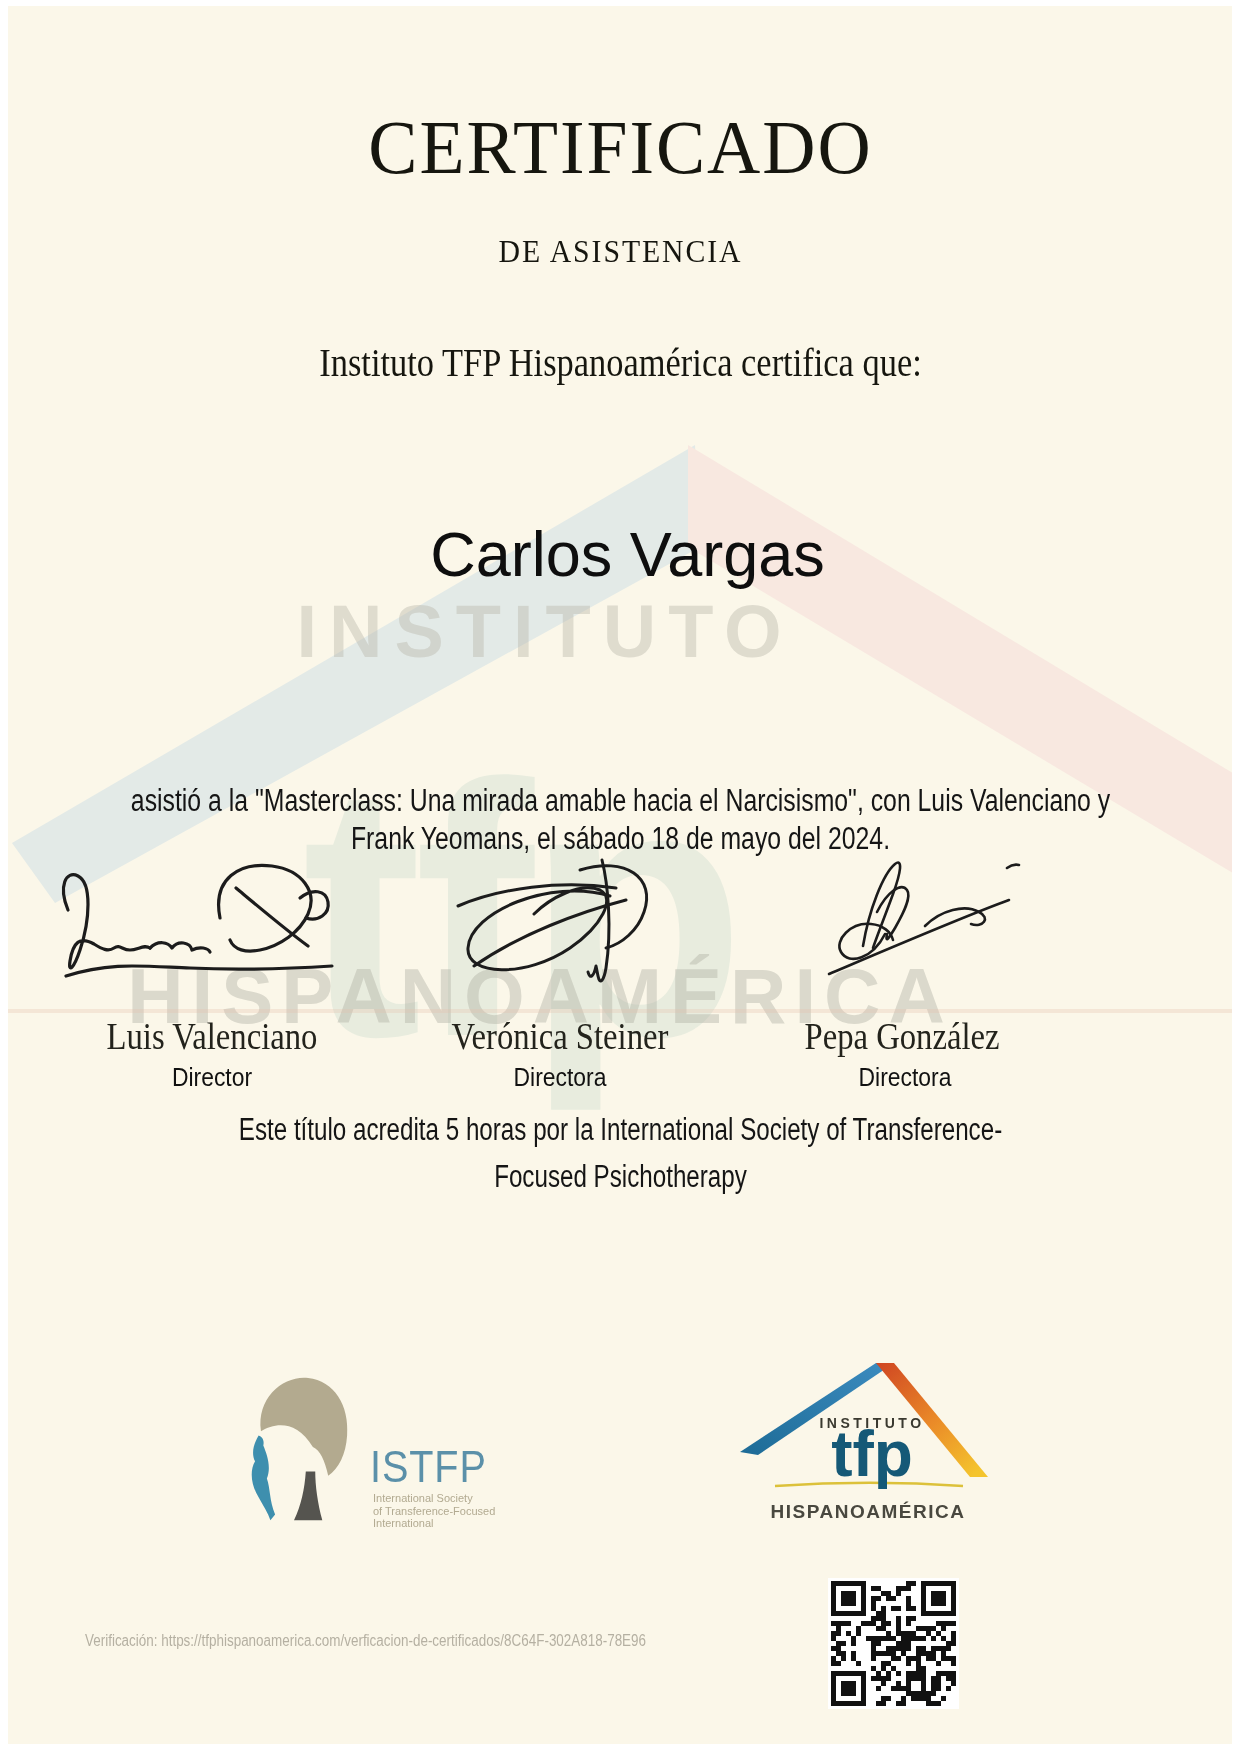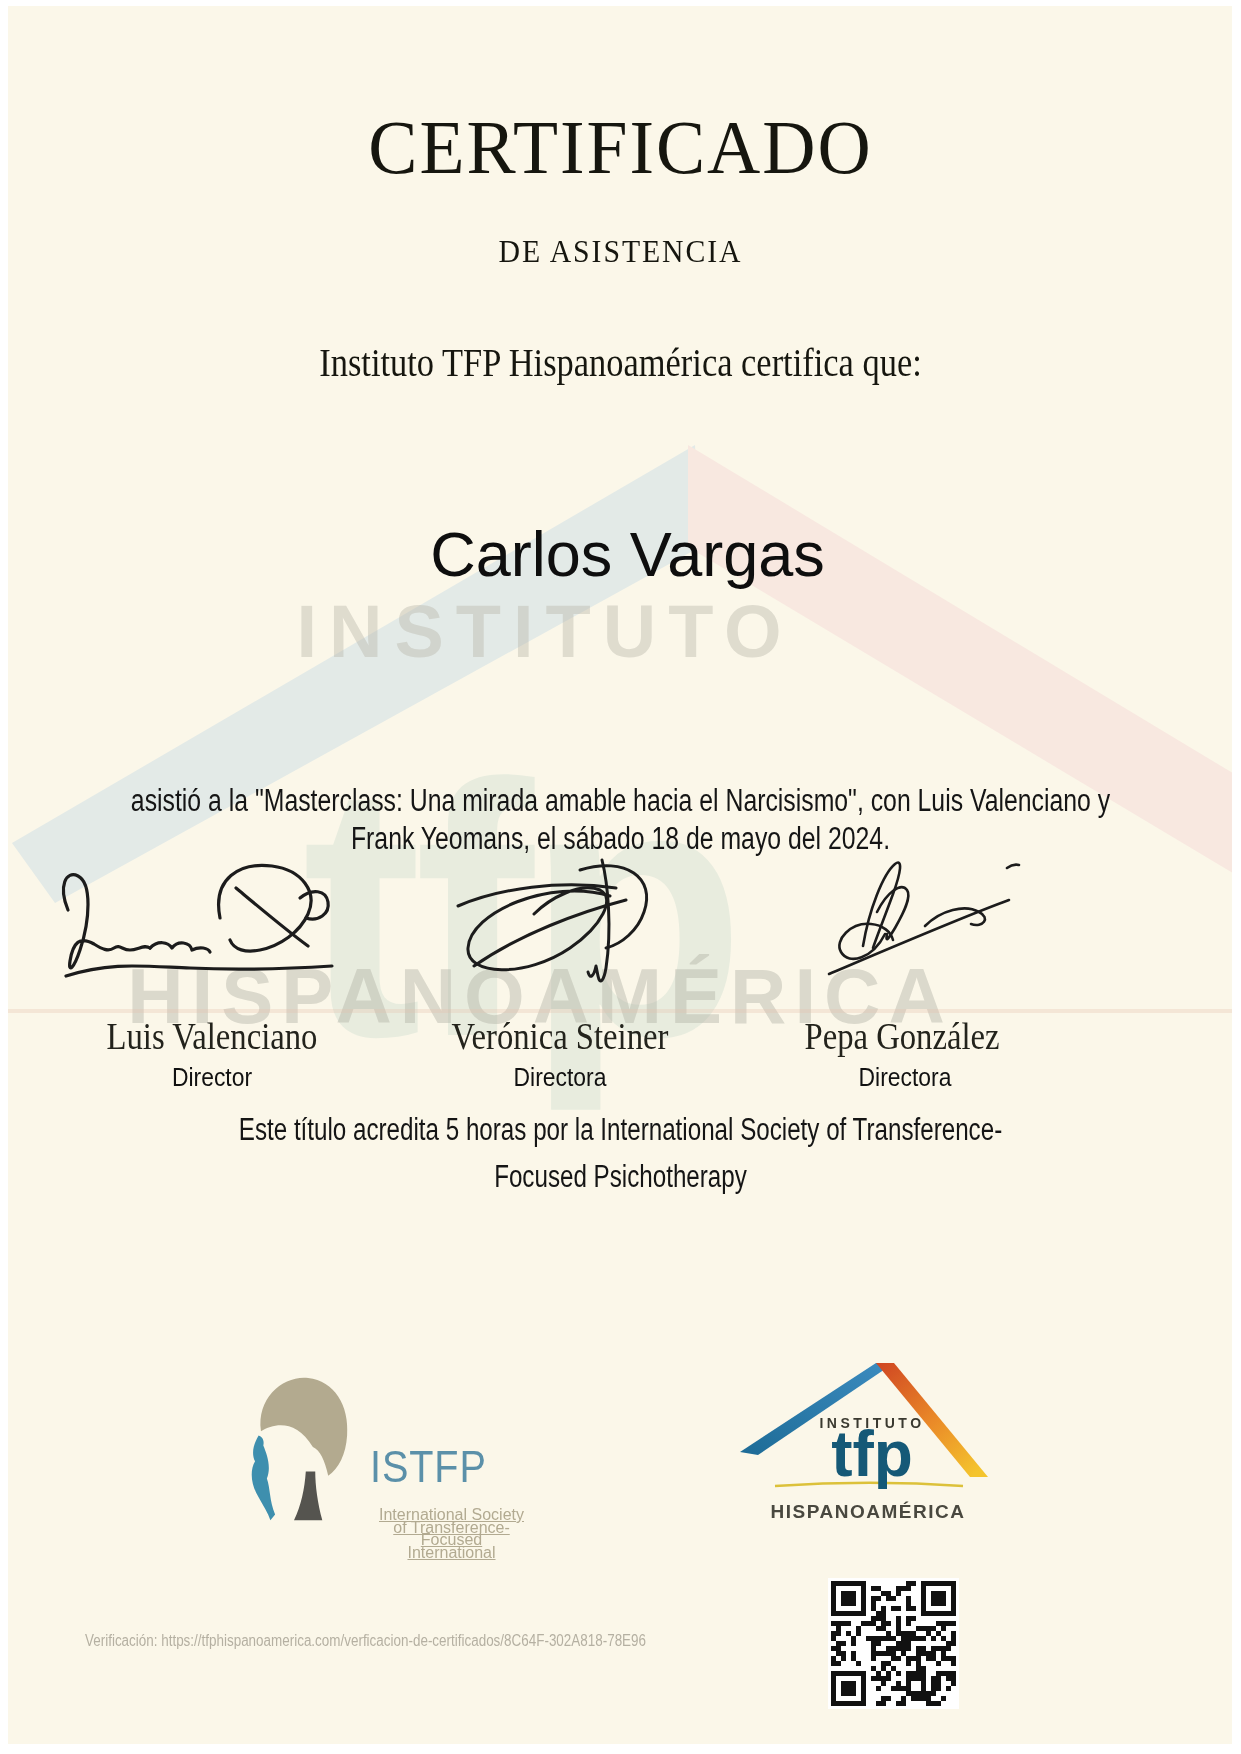--- a/index.html
+++ b/index.html
@@ -10,23 +10,23 @@
   .title{top:104px;font-family:"Liberation Serif",serif;font-weight:400;font-size:76px;letter-spacing:2px;color:#16160f;transform:scaleX(0.97);}
   .subtitle{top:234px;font-family:"Liberation Serif",serif;font-size:31px;letter-spacing:2px;color:#16160f;transform:scaleX(0.96);}
   .issuer{top:338px;font-family:"Liberation Serif",serif;font-size:41px;color:#16160f;transform:scaleX(0.84);white-space:nowrap;}
   .recipient{top:518px;font-size:63px;color:#0e0e0e;letter-spacing:0px;padding-left:14px;}
   .bodytext{top:782px;font-size:31px;line-height:38px;color:#151515;transform:scaleX(0.80);white-space:nowrap;}
   .accred{top:1106px;font-size:31px;line-height:47px;color:#151515;transform:scaleX(0.78);white-space:nowrap;}
   .signame{font-family:"Liberation Serif",serif;font-size:38px;color:#23231c;transform:scaleX(0.86);text-align:center;white-space:nowrap;}
   .sigrole{font-size:26px;color:#111111;transform:scaleX(0.88);text-align:center;}
   .sigsvg path{fill:none;stroke:#1c1c1c;stroke-linecap:round;stroke-linejoin:round;}
   .verification{left:85px;top:1632px;font-size:16px;color:#b5b0a2;transform:scaleX(0.84);transform-origin:left center;white-space:nowrap;}
-  .istfp{left:230px;top:1368px;width:300px;height:185px;text-align:center;}
+  .istfp{left:230px;top:1368px;width:300px;height:185px;}
   .istfp-acronym{left:140px;top:74px;font-size:44px;color:#5b90a9;transform:scaleX(0.9);transform-origin:left center;letter-spacing:1px;}
-  .istfp-caption{left:143px;top:141px;font-size:16px;line-height:12.5px;color:#b2aa91;text-decoration:underline;}
+  .istfp-caption{left:143px;top:124px;font-size:11px;line-height:12.5px;color:#b2aa91;}
   .tfplogo{left:735px;top:1355px;width:260px;height:178px;}
   .tfp-inst{top:60px;width:100%;text-align:center;padding-left:14px;font-weight:700;font-size:14px;letter-spacing:3.5px;color:#3a392f;box-sizing:border-box;}
   .tfp-big{top:62px;width:100%;text-align:center;padding-left:14px;font-weight:700;font-size:64px;color:#155977;box-sizing:border-box;}
   .tfp-hisp{top:146px;width:100%;text-align:center;padding-left:6px;font-weight:700;font-size:19px;letter-spacing:1.5px;color:#49483f;box-sizing:border-box;}
   .qr{left:828px;top:1578px;width:125px;height:125px;background:#ffffff;padding:3px;}
   .tintline{left:0;top:1003px;width:100%;height:4px;background:rgba(228,192,172,0.30);}
 </style>
 </head>
 <body>
 

